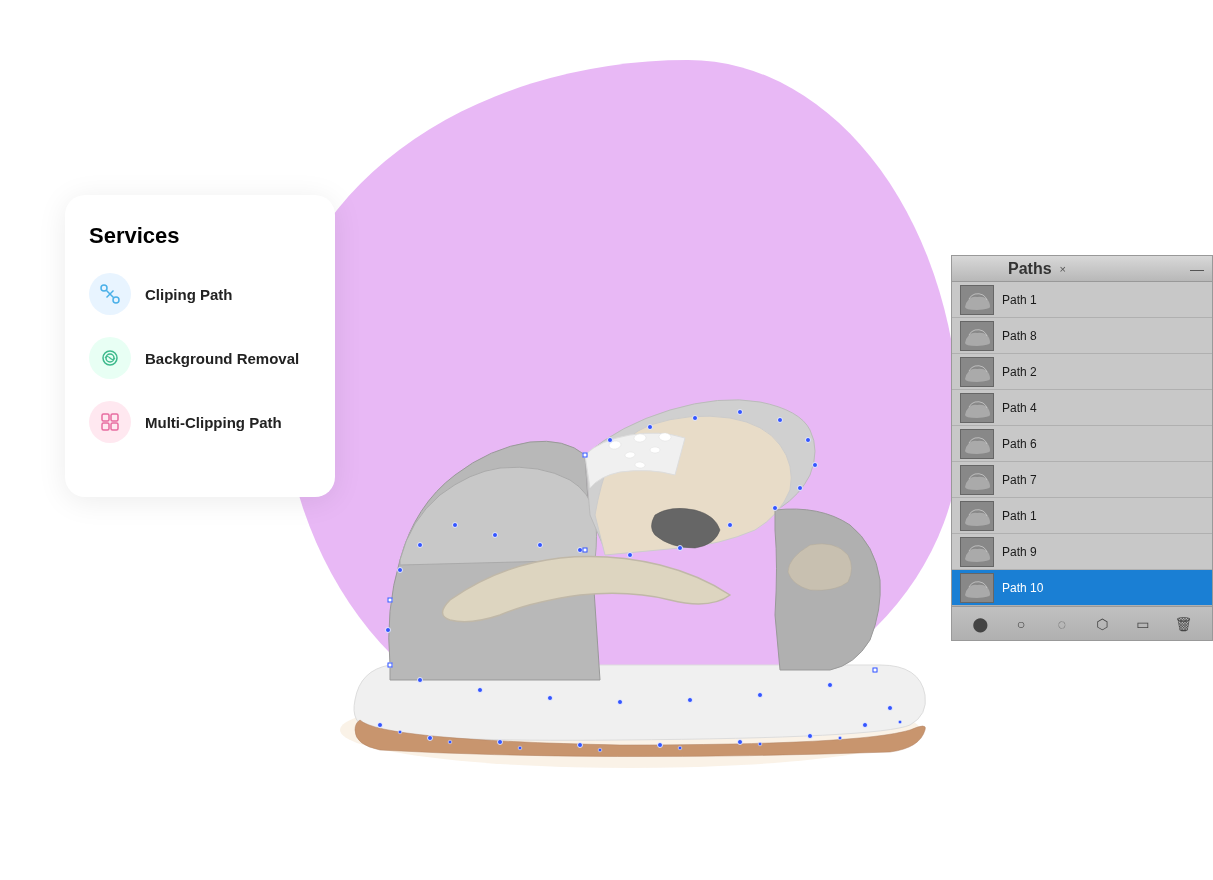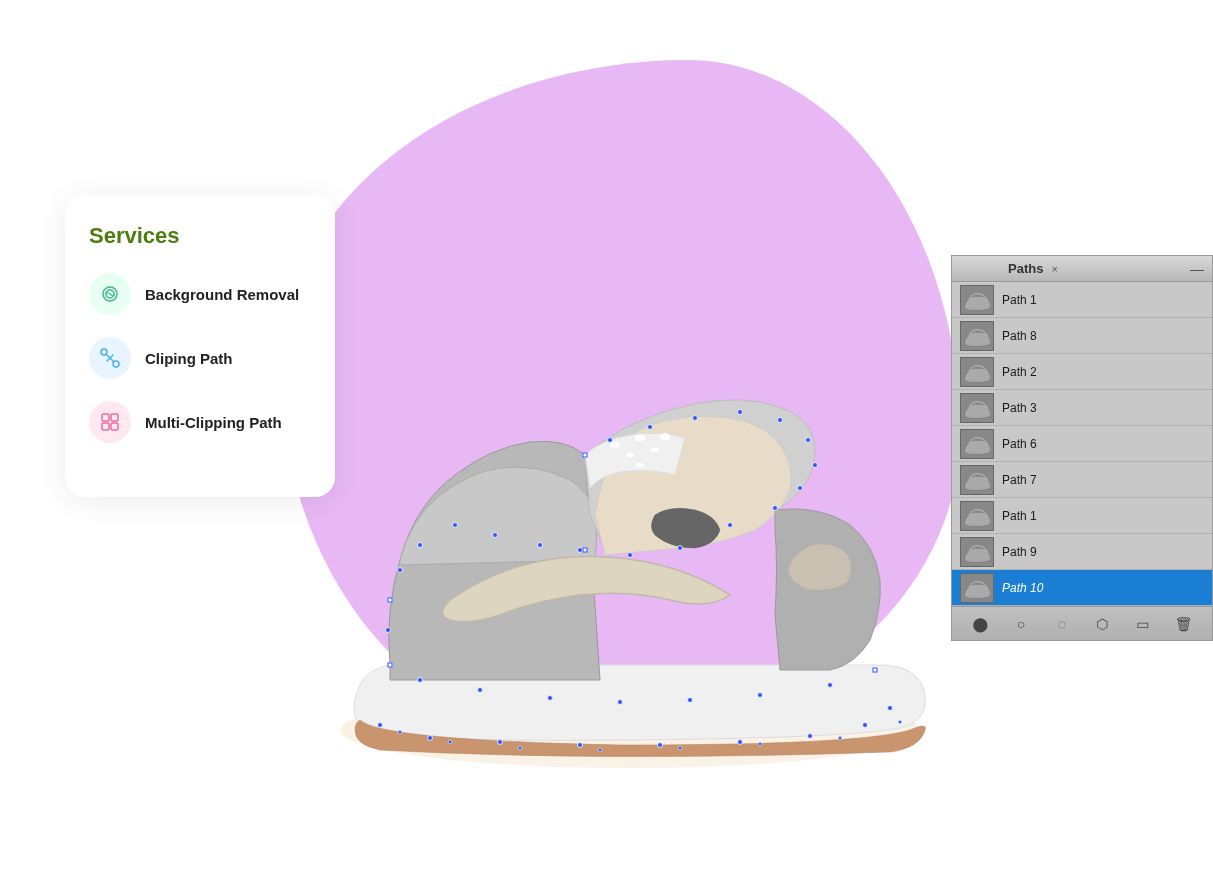--- a/index.html
+++ b/index.html
@@ -32,21 +32,21 @@
       width: 270px;
       background: #ffffff;
       border-radius: 20px;
       padding: 28px 24px 32px;
       box-shadow: 0 4px 30px rgba(0,0,0,0.08);
       z-index: 10;
     }
     .services-title {
       font-size: 22px;
       font-weight: 700;
-      color: #4d7c0f;
+      color: #000000;
       margin-bottom: 24px;
     }
     .service-item {
       display: flex;
       align-items: center;
       gap: 14px;
       margin-bottom: 22px;
     }
     .service-icon {
       width: 42px;
@@ -91,21 +91,21 @@
     .ps-panel-header {
       background: linear-gradient(to bottom, #d8d8d8, #b8b8b8);
       border-bottom: 1px solid #999;
       display: flex;
       align-items: center;
       padding: 4px 8px;
       gap: 6px;
       height: 26px;
     }
     .ps-panel-title {
-      font-size: 13px;
+      font-size: 16px;
       font-weight: bold;
       color: #333;
       padding-left: 48px;
     }
     .ps-panel-close {
       font-size: 11px;
       color: #555;
       cursor: pointer;
       margin-left: 2px;
     }
@@ -125,21 +125,20 @@
       border-bottom: 1px solid #b0b0b0;
       padding: 0 8px;
       gap: 8px;
       cursor: pointer;
     }
     .path-item.active {
       background: #1a7fd4;
     }
     .path-item.active .path-name {
       color: #ffffff;
-      font-style: italic;
     }
     .path-thumb {
       width: 34px;
       height: 30px;
       background: #888;
       border: 1px solid #666;
       flex-shrink: 0;
       display: flex;
       align-items: center;
       justify-content: center;
@@ -185,42 +184,42 @@
       z-index: 5;
     }
   </style>
 </head>
 <body>
 
 <div class="blob-bg"></div>
 
 <div class="services-card">
   <div class="services-title">Services</div>
-
-  <div class="service-item">
-    <div class="service-icon green">
-      <svg width="22" height="22" viewBox="0 0 22 22" fill="none">
-        <circle cx="11" cy="11" r="7" stroke="#3dba8c" stroke-width="1.5" fill="none"></circle>
-        <circle cx="11" cy="11" r="4" stroke="#3dba8c" stroke-width="1.5" fill="none"></circle>
-        <path d="M6 11 Q8 8 11 11 Q14 14 16 11" stroke="#3dba8c" stroke-width="1.2" fill="none"></path>
-      </svg>
-    </div>
-    <span class="service-label">Background Removal</span>
-  </div>
 
   <div class="service-item">
     <div class="service-icon blue">
       <svg width="22" height="22" viewBox="0 0 22 22" fill="none">
         <circle cx="5" cy="5" r="3" stroke="#4ab0e8" stroke-width="1.5" fill="none"></circle>
         <circle cx="17" cy="17" r="3" stroke="#4ab0e8" stroke-width="1.5" fill="none"></circle>
         <line x1="7.5" y1="7.5" x2="14.5" y2="14.5" stroke="#4ab0e8" stroke-width="1.5"></line>
         <line x1="14.5" y1="7.5" x2="7.5" y2="14.5" stroke="#4ab0e8" stroke-width="1.5"></line>
       </svg>
     </div>
     <span class="service-label">Cliping Path</span>
+  </div>
+
+  <div class="service-item">
+    <div class="service-icon green">
+      <svg width="22" height="22" viewBox="0 0 22 22" fill="none">
+        <circle cx="11" cy="11" r="7" stroke="#3dba8c" stroke-width="1.5" fill="none"></circle>
+        <circle cx="11" cy="11" r="4" stroke="#3dba8c" stroke-width="1.5" fill="none"></circle>
+        <path d="M6 11 Q8 8 11 11 Q14 14 16 11" stroke="#3dba8c" stroke-width="1.2" fill="none"></path>
+      </svg>
+    </div>
+    <span class="service-label">Background Removal</span>
   </div>
 
   <div class="service-item">
     <div class="service-icon pink">
       <svg width="22" height="22" viewBox="0 0 22 22" fill="none">
         <rect x="3" y="3" width="7" height="7" rx="1.5" stroke="#e86ca0" stroke-width="1.5" fill="none"></rect>
         <rect x="12" y="3" width="7" height="7" rx="1.5" stroke="#e86ca0" stroke-width="1.5" fill="none"></rect>
         <rect x="3" y="12" width="7" height="7" rx="1.5" stroke="#e86ca0" stroke-width="1.5" fill="none"></rect>
         <rect x="12" y="12" width="7" height="7" rx="1.5" stroke="#e86ca0" stroke-width="1.5" fill="none"></rect>
       </svg>
@@ -376,21 +375,21 @@
         <span class="path-name">Path 2</span>
       </div>
       <div class="path-item">
         <div class="path-thumb">
           <svg width="32" height="26" viewBox="0 0 32 26">
     <rect width="32" height="26" fill="#888"></rect>
     <path d="M4 20 Q5 15 8 12 Q12 9 16 10 Q22 9 26 12 Q29 15 29 20 Q29 22 16 23 Q4 23 4 20Z" fill="#aaa"></path>
     <path d="M8 12 Q10 8 14 7 Q18 6 22 8 Q25 10 26 13" fill="none" stroke="#ccc" stroke-width="0.8"></path>
   </svg>
         </div>
-        <span class="path-name">Path 3</span>
+        <span class="path-name">Path 4</span>
       </div>
       <div class="path-item">
         <div class="path-thumb">
           <svg width="32" height="26" viewBox="0 0 32 26">
     <rect width="32" height="26" fill="#888"></rect>
     <path d="M4 20 Q5 15 8 12 Q12 9 16 10 Q22 9 26 12 Q29 15 29 20 Q29 22 16 23 Q4 23 4 20Z" fill="#aaa"></path>
     <path d="M8 12 Q10 8 14 7 Q18 6 22 8 Q25 10 26 13" fill="none" stroke="#ccc" stroke-width="0.8"></path>
   </svg>
         </div>
         <span class="path-name">Path 6</span>

